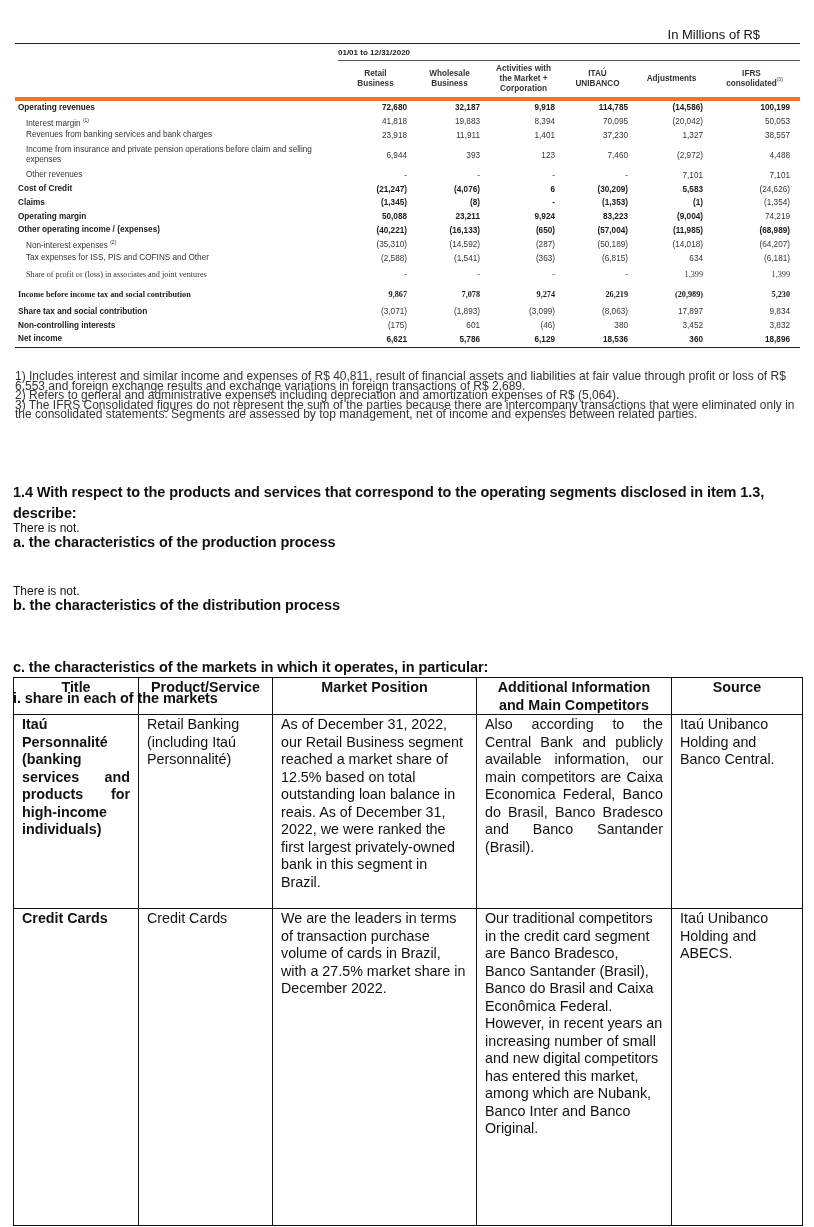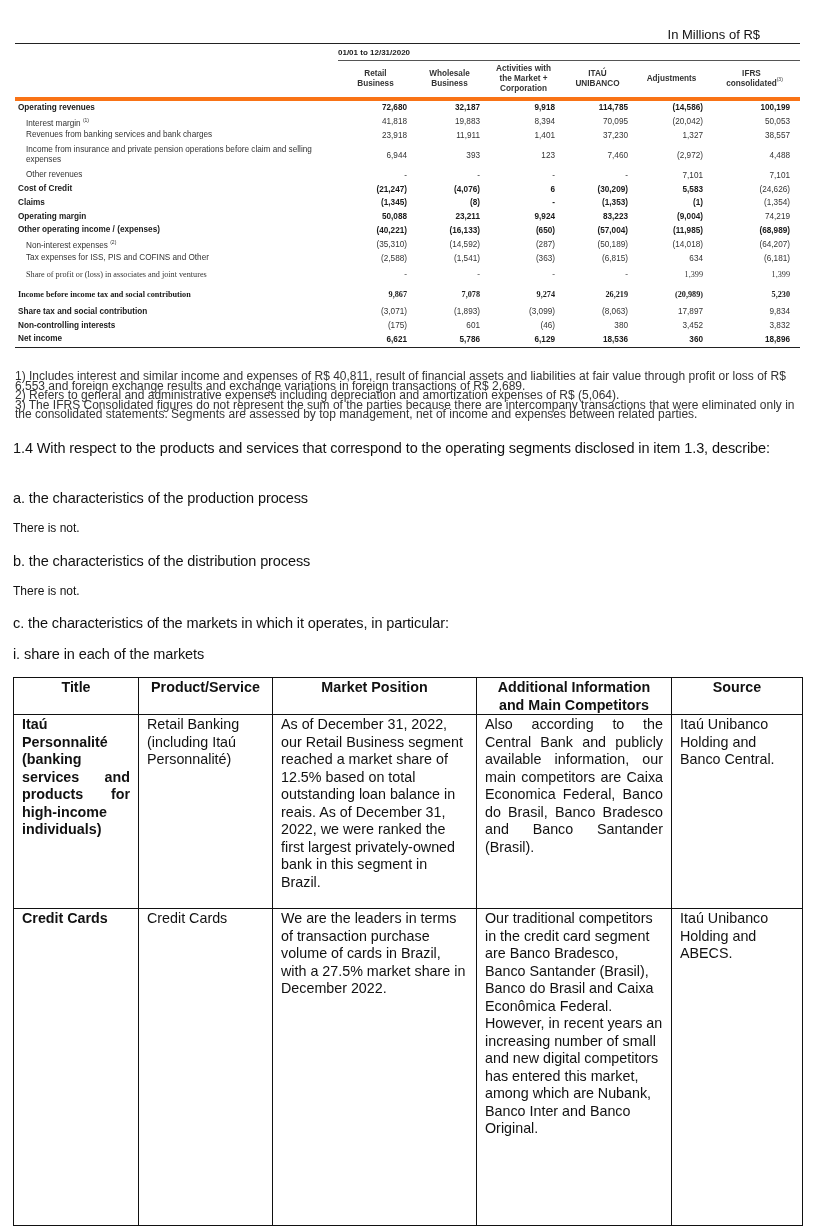--- a/index.html
+++ b/index.html
@@ -27,21 +27,21 @@
     .fin .row.sub .lbl { padding-left: 11px; }
     .fin .row.bold .lbl { font-weight: bold; color: #1a1a1a; }
     .fin .row .v { text-align: right; padding-right: 6px; }
     .fin .row .v.b { font-weight: bold; color: #1a1a1a; }
     .fin .row .v.c6 { padding-right: 10px; }
     .fin .row .lbl sup { font-size: 5px; }
     .fin .bottomline { border-top: 1.5px solid #222; margin-top: 1px; }
 
     .notes { position: absolute; left: 15px; top: 372px; width: 785px; font-size: 12px; color: #333; line-height: 9.5px; }
 
-    .h { position: absolute; left: 13px; font-size: 14.5px; font-weight: normal; color: #111; letter-spacing: -0.1px; }
+    .h { position: absolute; left: 13px; font-size: 14.5px; font-weight: bold; color: #111; letter-spacing: -0.1px; margin-top: 44px; }
     .p { position: absolute; left: 13px; font-size: 12px; color: #111; }
 
     
     .mkt { position: absolute; left: 13px; top: 677px; width: 789px; border-collapse: collapse; table-layout: fixed; }
     .mkt td, .mkt th { border: 1px solid #111; vertical-align: top; font-size: 14.3px; line-height: 17.5px; color: #111; padding: 1px 8px 0 8px; }
     .mkt th { font-weight: bold; text-align: center; height: 36px; padding-top: 1px; }
     .mkt td.title { font-weight: bold; text-align: justify; text-align-last: left; }
     .mkt td.just { text-align: justify; text-align-last: left; }
     .mkt .r1 td { height: 194px; }
     .mkt .r2 td { height: 317px; }

